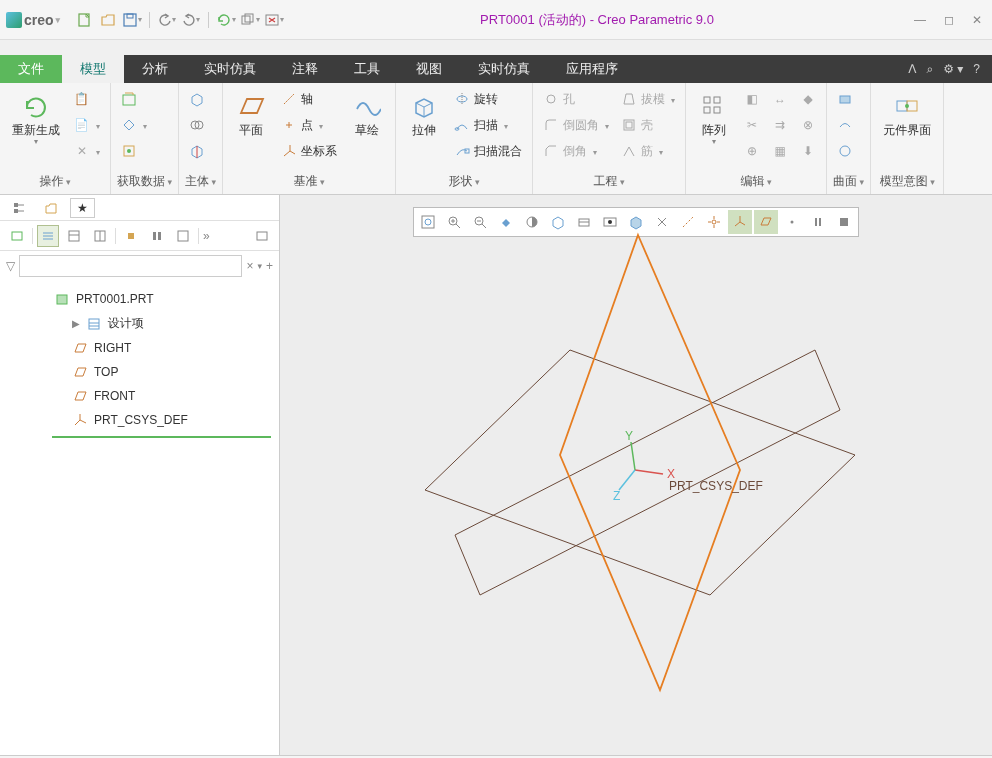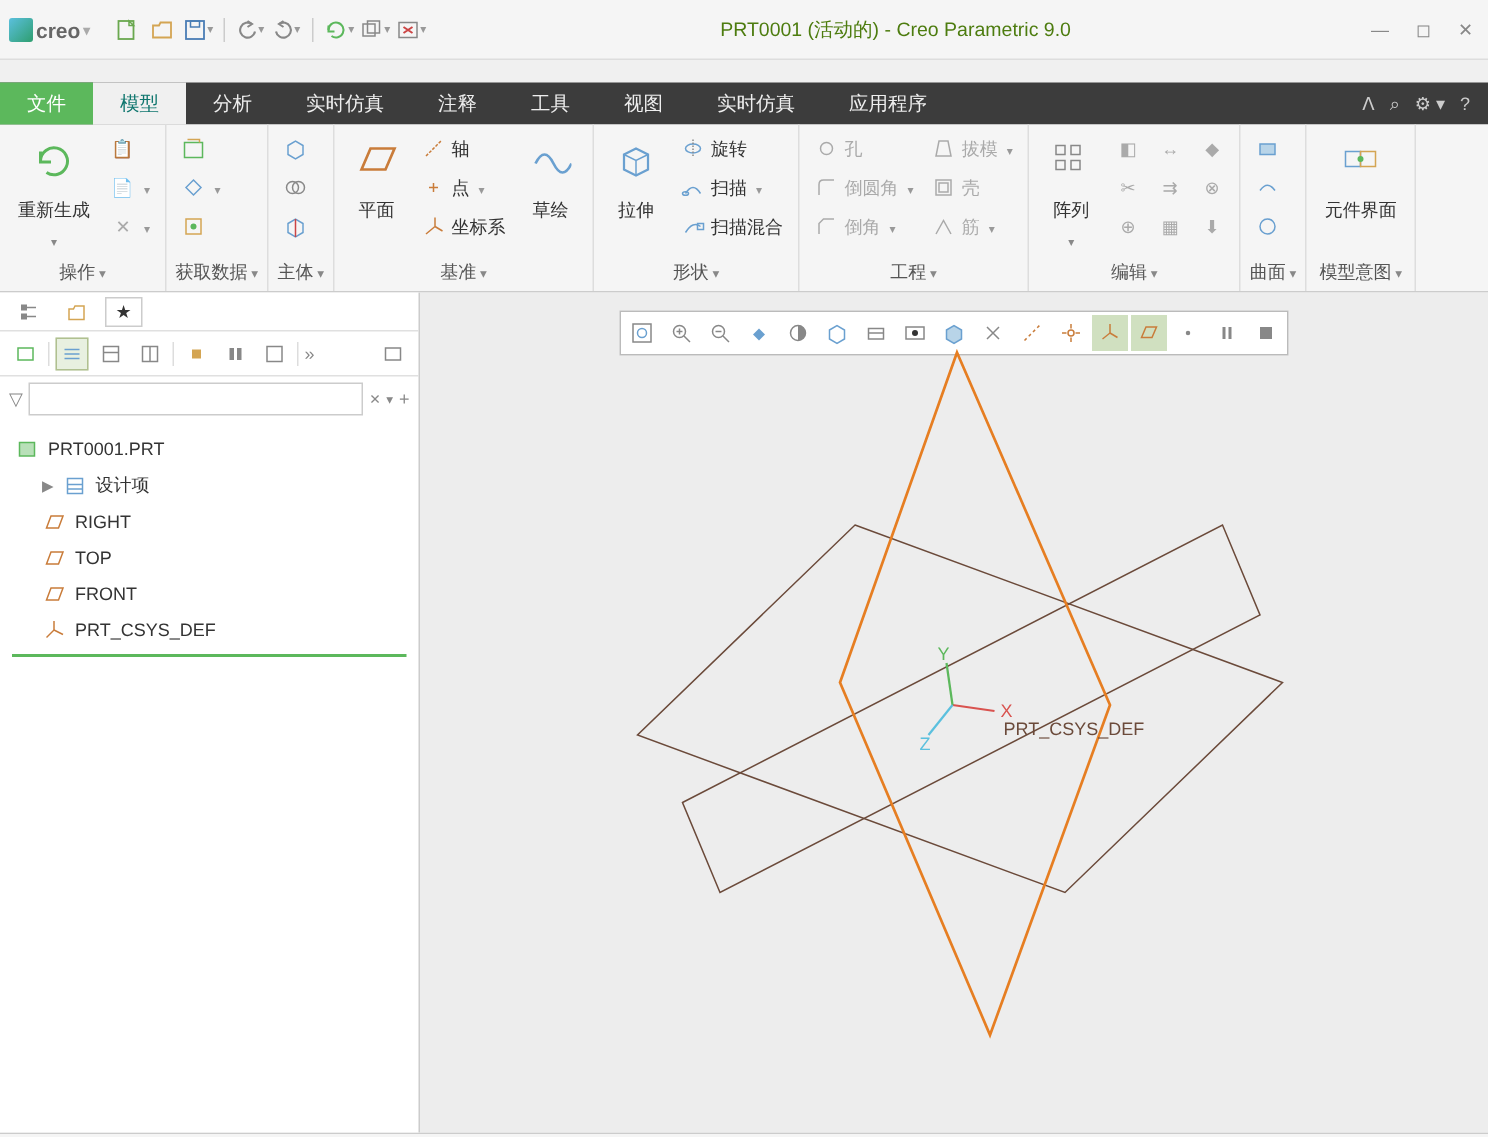--- a/index.html
+++ b/index.html
@@ -5,58 +5,58 @@
 * { box-sizing: border-box; margin: 0; padding: 0; font-family: "Microsoft YaHei", "Segoe UI", sans-serif; }
 body { width: 992px; height: 758px; background: #f0f0f0; overflow: hidden; font-size: 12px; color: #333; }
 
 
 .titlebar { height: 40px; background: #f5f5f5; display: flex; align-items: center; padding: 0 6px; border-bottom: 1px solid #ddd; }
 .logo { display: flex; align-items: center; gap: 2px; font-weight: bold; font-size: 14px; color: #666; }
 .logo-icon { width: 16px; height: 16px; background: linear-gradient(135deg, #5bc0de, #2e9e6f); border-radius: 2px; }
 .qat { display: flex; gap: 4px; margin-left: 14px; align-items: center; }
 .qat-btn { width: 20px; height: 20px; display: flex; align-items: center; justify-content: center; cursor: pointer; color: #666; }
 .qat-sep { width: 1px; height: 16px; background: #ccc; margin: 0 3px; }
-.title-text { flex: 1; text-align: center; color: #4d7c0f; font-size: 13px; }
+.title-text { flex: 1; text-align: center; color: #a21caf; font-size: 13px; }
 .winctrl { display: flex; gap: 10px; }
 .winctrl span { cursor: pointer; color: #888; padding: 0 4px; }
 
 
 .ribbon-tabs { height: 28px; background: #3c3c3c; display: flex; align-items: stretch; margin-top: 15px; }
 .tab { padding: 0 18px; display: flex; align-items: center; color: #eee; cursor: pointer; font-size: 13px; }
 .tab.file { background: #5cb85c; color: #fff; }
 .tab.active { background: #f0f0f0; color: #0f766e; }
 .tab-right { margin-left: auto; display: flex; align-items: center; gap: 10px; padding-right: 12px; color: #ccc; }
 .tab-right span { cursor: pointer; }
 
 
 .ribbon-panel { height: 112px; background: #f5f5f5; border-bottom: 1px solid #ccc; display: flex; }
 .rgroup { border-right: 1px solid #ddd; padding: 4px 6px 2px 6px; display: flex; flex-direction: column; }
 .rgroup-body { flex: 1; display: flex; align-items: flex-start; gap: 4px; }
 .rgroup-label { text-align: center; font-size: 12px; color: #555; padding: 2px 0; }
 .rgroup-label .drop::after { content: " ▾"; font-size: 9px; color: #888; }
-.big-btn { display: flex; flex-direction: column; align-items: center; gap: 10px; padding: 4px 6px; cursor: pointer; min-width: 42px; }
+.big-btn { display: flex; flex-direction: column; align-items: center; gap: 0; padding: 4px 6px; cursor: pointer; min-width: 42px; }
 .big-btn .ico { width: 32px; height: 32px; display: flex; align-items: center; justify-content: center; }
 .big-btn .lbl { font-size: 12px; text-align: center; line-height: 1.2; }
 .small-col { display: flex; flex-direction: column; gap: 2px; }
 .small-btn { display: flex; align-items: center; gap: 4px; padding: 2px 4px; cursor: pointer; height: 24px; white-space: nowrap; }
 .small-btn .ico { width: 16px; height: 16px; display: flex; align-items: center; justify-content: center; }
 .small-btn.dim { color: #aaa; }
 .small-btn .dropmark::after { content: "▾"; font-size: 8px; color: #999; margin-left: 2px; }
 
 
 .main { display: flex; height: 560px; }
 .sidebar { width: 280px; background: #fff; border-right: 1px solid #ccc; display: flex; flex-direction: column; }
 .side-tabs { height: 26px; display: flex; align-items: center; gap: 6px; padding: 0 6px; border-bottom: 1px solid #e0e0e0; }
 .side-tab { padding: 2px 6px; cursor: pointer; display: flex; align-items: center; }
 .side-toolbar { height: 30px; display: flex; align-items: center; gap: 4px; padding: 0 6px; border-bottom: 1px solid #e0e0e0; }
 .side-tb-btn { width: 22px; height: 22px; display: flex; align-items: center; justify-content: center; cursor: pointer; border: 1px solid transparent; }
 .side-tb-btn.active { background: #e8f0e0; border-color: #b0c090; }
 .side-search { display: flex; align-items: center; padding: 4px 6px; gap: 4px; }
 .side-search input { flex: 1; border: 1px solid #ccc; height: 22px; padding: 0 6px; font-size: 12px; }
-.tree { flex: 1; padding: 6px 8px; }
+.tree { flex: 1; padding: 6px 8px; margin-left: 44px; }
 .tree-item { display: flex; align-items: center; gap: 6px; padding: 4px 2px; cursor: pointer; }
 .tree-child { margin-left: 18px; }
 .tree-sep { height: 2px; background: #5cb85c; margin: 4px 0 0 0; }
 .tree-ico { width: 16px; height: 16px; display: flex; align-items: center; justify-content: center; }
 
 .canvas { flex: 1; background: #ededed; position: relative; }
 .view-toolbar { position: absolute; top: 12px; left: 50%; transform: translateX(-50%); background: #fff; border: 1px solid #bbb; display: flex; padding: 2px; gap: 2px; }
 .vtb-btn { width: 24px; height: 24px; display: flex; align-items: center; justify-content: center; cursor: pointer; }
 .vtb-btn.active { background: #d0e0c0; }
 

